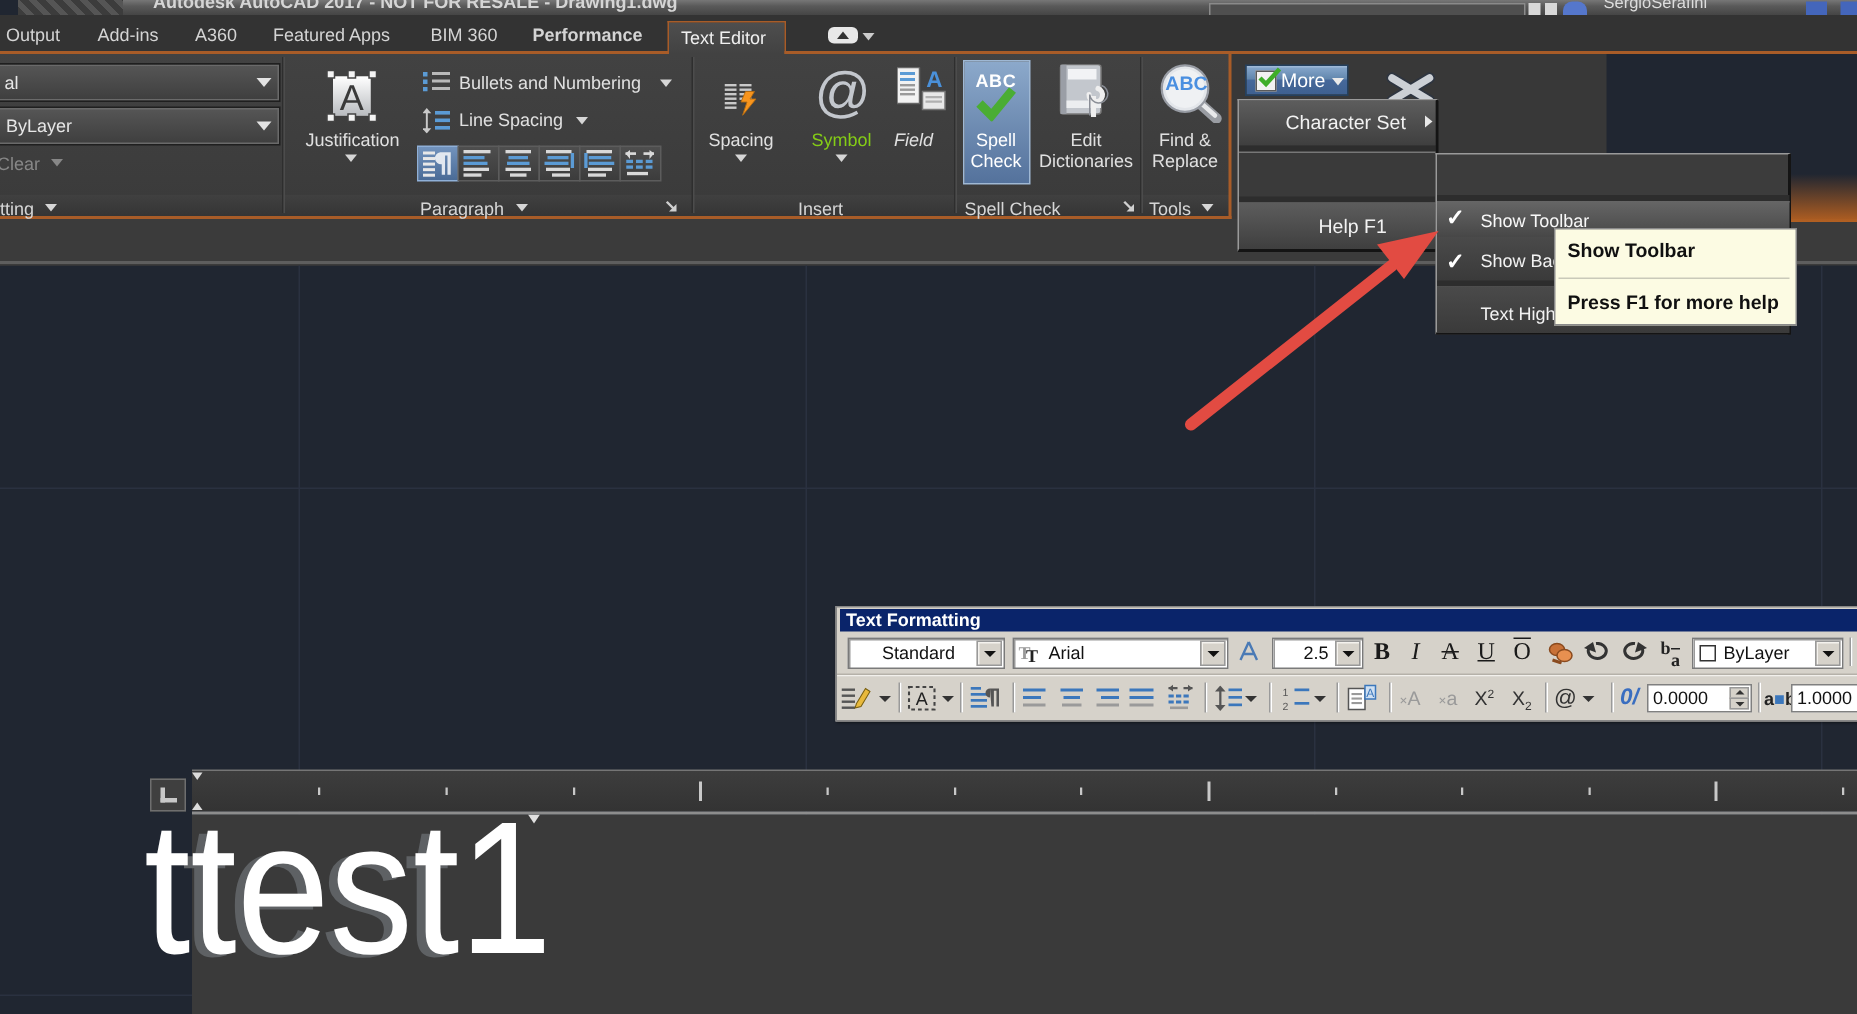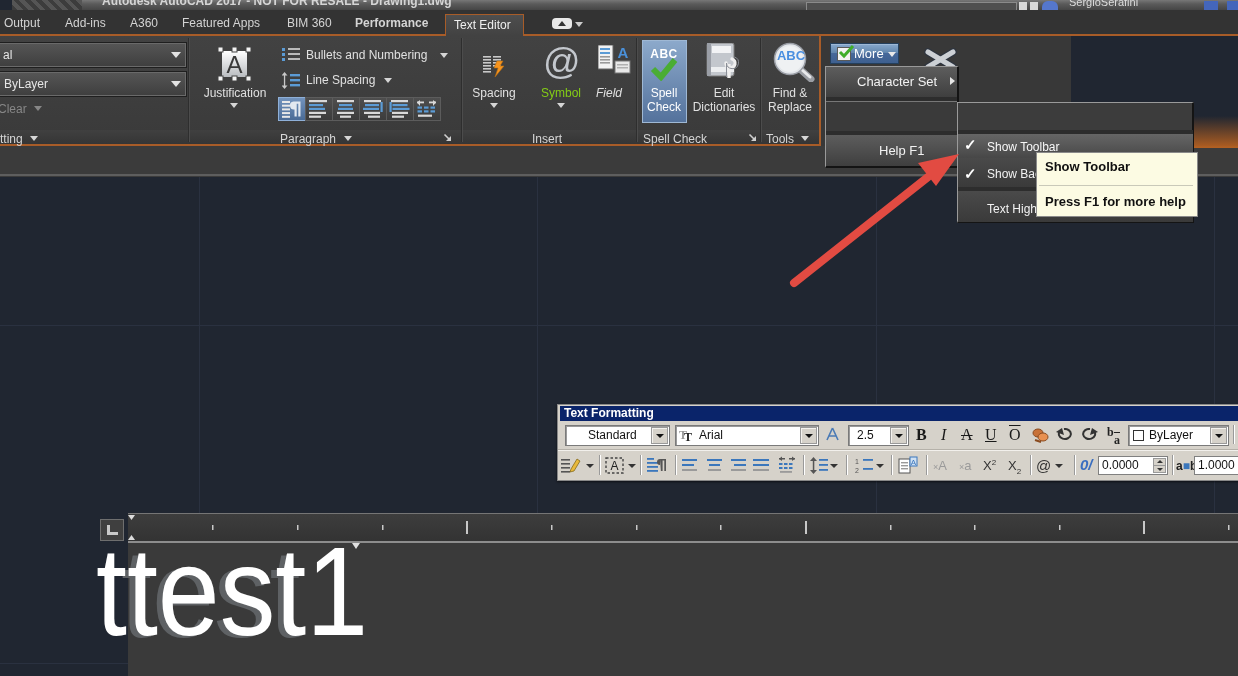--- a/index.html
+++ b/index.html
@@ -384,21 +384,21 @@
         <text x="0" y="11" font-size="12" font-family="Liberation Serif" font-weight="bold" fill="#999">T</text>
         <text x="5" y="13" font-size="12" font-family="Liberation Serif" font-weight="bold" fill="#222">T</text>
       </svg>
     <span style="position:absolute;left:23px;top:2px;">Arial</span>
     <span class="warr"></span>
   </div>
   <svg class="abs" style="left:268px;top:22px;" width="13" height="15">
     <path d="M6.5 1 L12 13 M6.5 1 L1 13 M3 9 L10 9" stroke="#4a7ab5" stroke-width="1.6" fill="none"></path>
   </svg>
   <div class="abs wcombo" style="left:290px;top:20px;width:59px;height:19px;">
-    <span style="position:absolute;left:8px;top:2px;">2.5</span>
+    <span style="position:absolute;left:20px;top:2px;">2.5</span>
     <span class="warr"></span>
   </div>
   <div class="abs wserif" style="left:358px;top:21px;font-weight:bold;">B</div>
   <div class="abs wserif" style="left:383px;top:21px;font-style:italic;">I</div>
   <div class="abs wserif" style="left:403px;top:21px;text-decoration:line-through;">A</div>
   <div class="abs wserif" style="left:427px;top:21px;text-decoration:underline;">U</div>
   <div class="abs wserif" style="left:451px;top:21px;text-decoration:overline;">O</div>
   <svg class="abs" style="left:474px;top:23px;" width="18" height="15">
     <ellipse cx="6" cy="5" rx="5" ry="4" fill="#c87137" stroke="#8a4a1e"></ellipse>
     <ellipse cx="11" cy="9" rx="5" ry="4" fill="#e89050" stroke="#8a4a1e"></ellipse>

